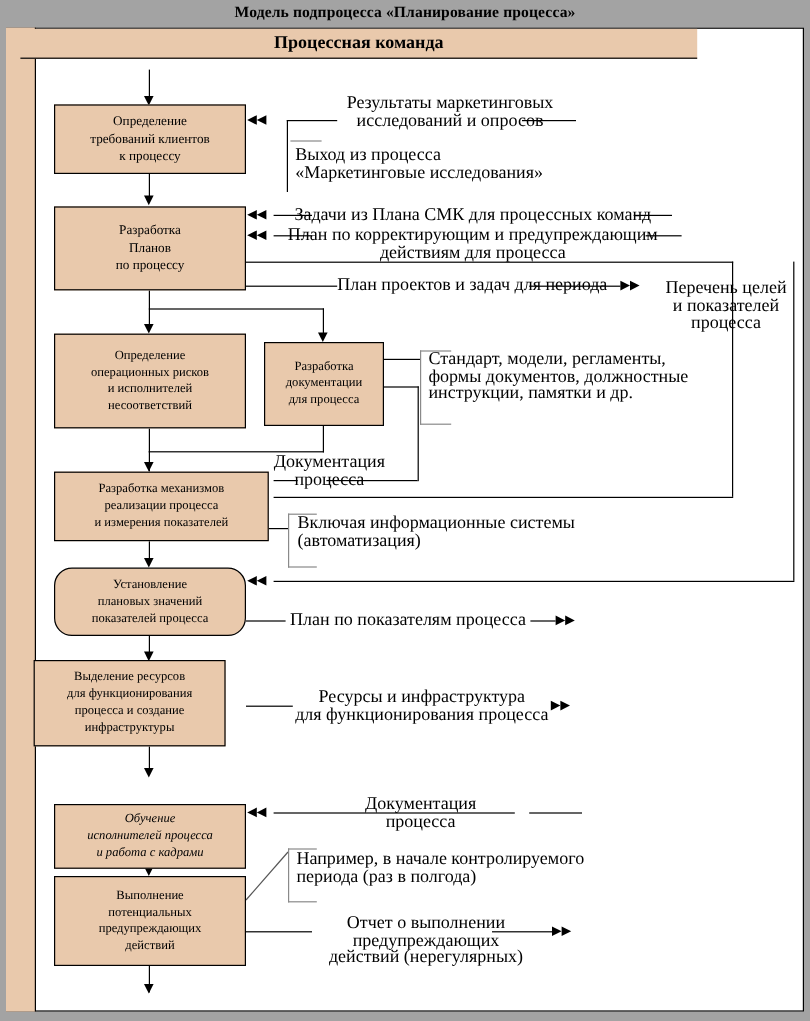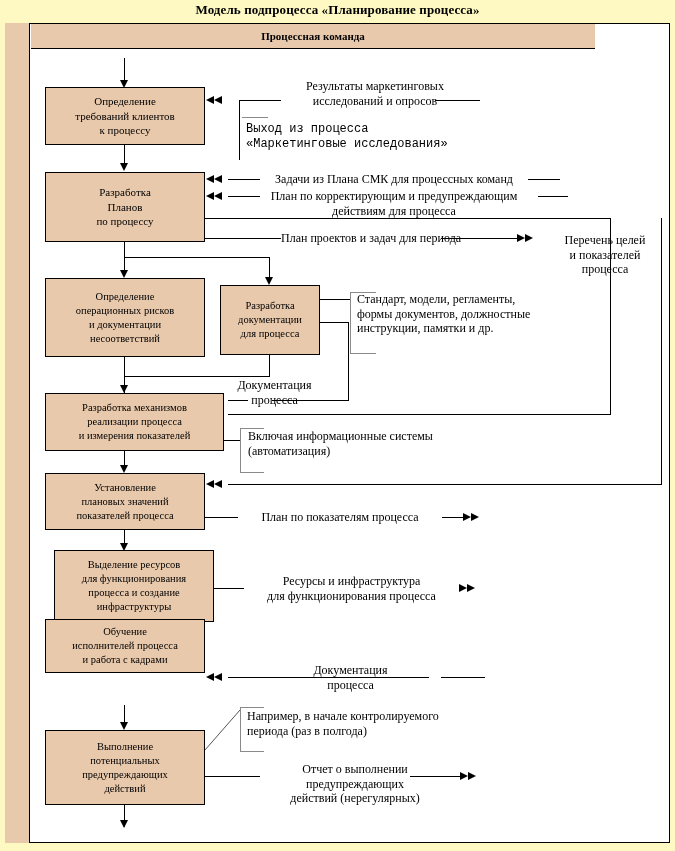--- a/index.html
+++ b/index.html
@@ -7,21 +7,21 @@
   body{
     font-family:"Liberation Serif","DejaVu Serif",serif;
     color:#000;
     -webkit-font-smoothing:antialiased;
   }
   #page{
     position:relative;
     width:675px;
     height:851px;
     overflow:hidden;
-    background:#fef9c3;
+    background:#a3a3a3;
   }
   
   .doc-title{
     position:absolute;
     left:0; top:2px; width:675px;
     text-align:center;
     font-size:13px;
     font-weight:bold;
     letter-spacing:.1px;
   }
@@ -37,27 +37,27 @@
   .left-strip{
     position:absolute;
     left:5px; top:23px;
     width:25px; height:820px;
     background:#E9C9AC;
     border-right:1.5px solid #000;
     box-sizing:border-box;
   }
   .swimlane-header{
     position:absolute;
-    left:31px; top:24px;
+    left:17px; top:24px;
     width:564px; height:25px;
     background:#E9C9AC;
     border-bottom:1.5px solid #000;
     box-sizing:border-box;
     display:flex; align-items:center; justify-content:center;
-    font-size:11px; font-weight:bold;
+    font-size:15px; font-weight:bold;
   }
   
   .box{
     position:absolute;
     background:#E9C9AC;
     border:1.3px solid #000;
     box-sizing:border-box;
     display:flex;
     flex-direction:column;
     align-items:center;
@@ -89,21 +89,21 @@
   }
   .ar-right{
     position:absolute;width:0;height:0;
     border-top:4.5px solid transparent;
     border-bottom:4.5px solid transparent;
     border-left:8px solid #000;
   }
   
   .lbl{
     position:absolute;
-    font-size:12px;
+    font-size:15px;
     line-height:14.5px;
     text-align:center;
     white-space:nowrap;
   }
   .lbl.left{text-align:left;}
   .lbl span{display:block;}
   .diag{position:absolute;}
 </style>
 </head>
 <body>
@@ -235,68 +235,68 @@
 
   <div class="box" style="left:45px;top:172px;width:160px;height:70px;">
     <span>Разработка</span>
     <span>Планов</span>
     <span>по процессу</span>
   </div>
 
   <div class="box small" style="left:45px;top:278px;width:160px;height:79px;">
     <span>Определение</span>
     <span>операционных рисков</span>
-    <span>и документации</span>
+    <span>и исполнителей</span>
     <span>несоответствий</span>
   </div>
 
   <div class="box small" style="left:220px;top:285px;width:100px;height:70px;">
     <span>Разработка</span>
     <span>документации</span>
     <span>для процесса</span>
   </div>
 
   <div class="box small" style="left:45px;top:393px;width:179px;height:58px;">
     <span>Разработка механизмов</span>
     <span>реализации процесса</span>
     <span>и измерения показателей</span>
   </div>
 
-  <div class="box small" style="left:45px;top:473px;width:160px;height:57px;">
+  <div class="box small" style="left:45px;top:473px;width:160px;height:57px;border-radius:15px;">
     <span>Установление</span>
     <span>плановых значений</span>
     <span>показателей процесса</span>
   </div>
 
-  <div class="box small" style="left:54px;top:550px;width:160px;height:72px;">
+  <div class="box small" style="left:28px;top:550px;width:160px;height:72px;">
     <span>Выделение ресурсов</span>
     <span>для функционирования</span>
     <span>процесса и создание</span>
     <span>инфраструктуры</span>
   </div>
 
-  <div class="box small" style="left:45px;top:619px;width:160px;height:54px;">
+  <div class="box small" style="left:45px;top:670px;width:160px;height:54px;font-style:italic;">
     <span>Обучение</span>
     <span>исполнителей процесса</span>
     <span>и работа с кадрами</span>
   </div>
 
   <div class="box small" style="left:45px;top:730px;width:160px;height:75px;">
     <span>Выполнение</span>
     <span>потенциальных</span>
     <span>предупреждающих</span>
     <span>действий</span>
   </div>
 
   <div class="lbl" style="left:250px;top:79px;width:250px;">
     <span>Результаты маркетинговых</span>
     <span>исследований и опросов</span>
   </div>
 
-  <div class="lbl left" style="left:246px;top:122px;width:300px;font-family:Liberation Mono, monospace;">
+  <div class="lbl left" style="left:246px;top:122px;width:300px;">
     <span>Выход из процесса</span>
     <span>«Маркетинговые исследования»</span>
   </div>
 
   <div class="lbl" style="left:236px;top:189px;width:316px;">
     <span>План по корректирующим и предупреждающим</span>
     <span>действиям для процесса</span>
   </div>
 
   <div class="lbl" style="left:236px;top:172px;width:316px;">

